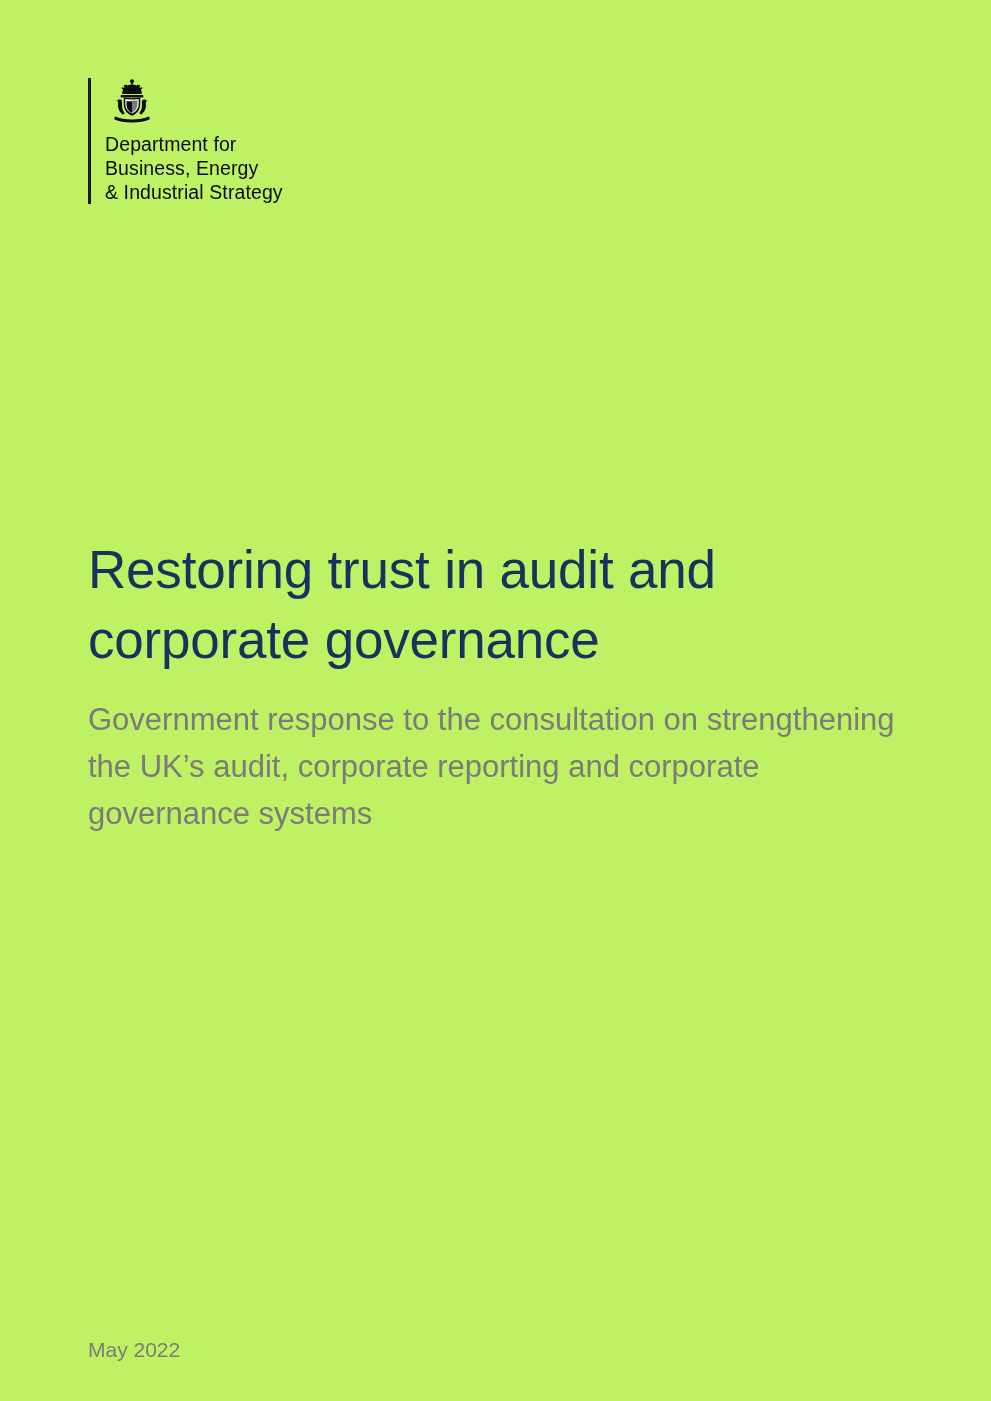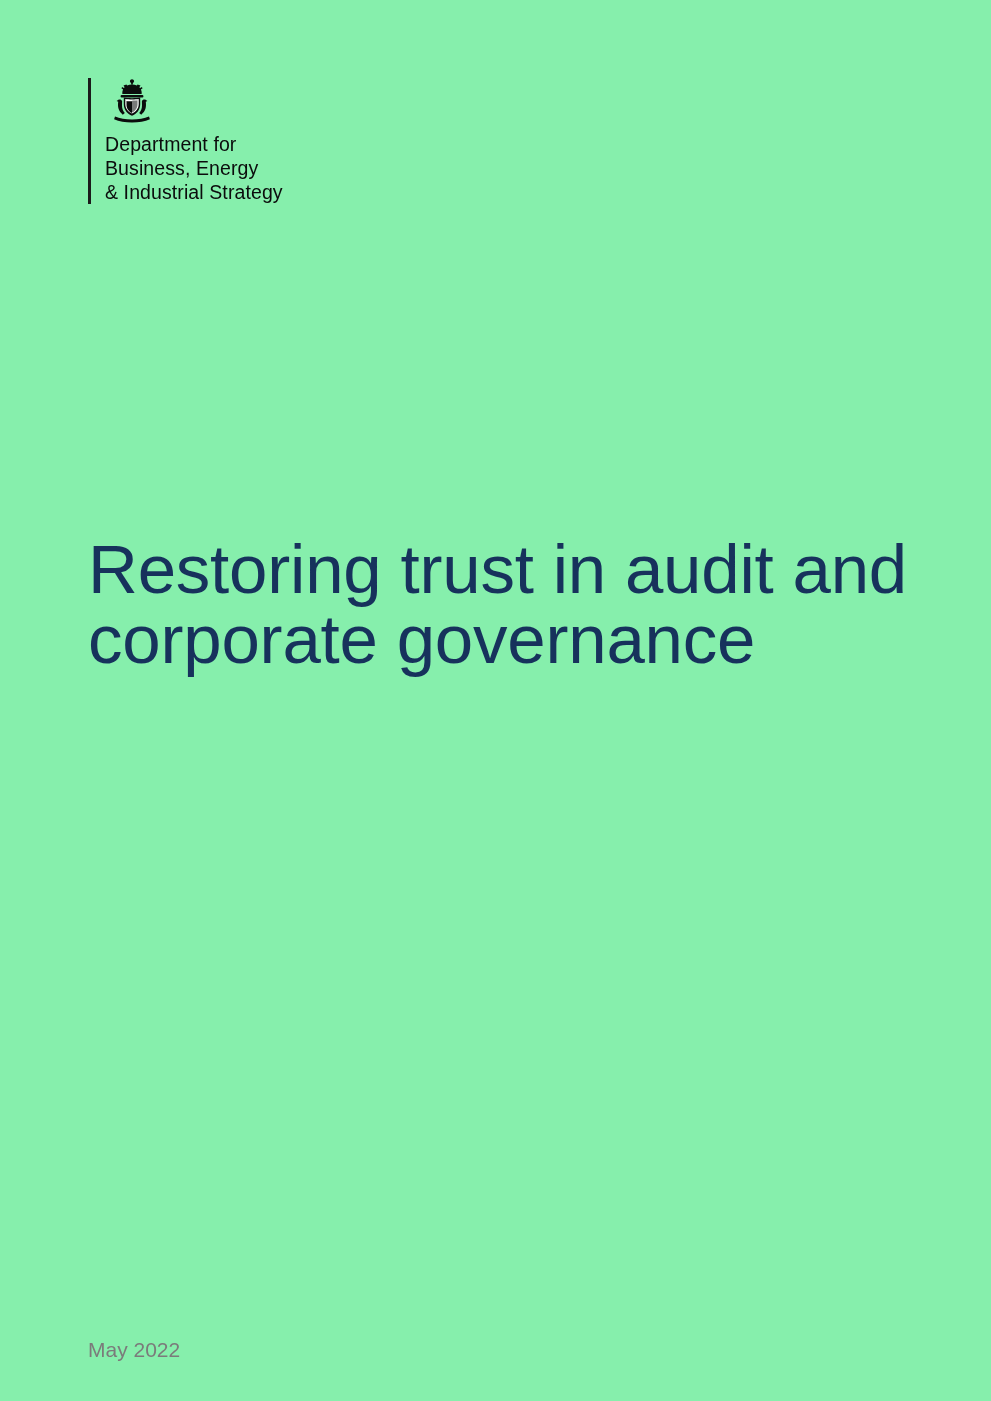--- a/index.html
+++ b/index.html
@@ -11,21 +11,21 @@
     height: 1401px;
     background: #ffffff;
     font-family: "Liberation Sans", sans-serif;
     position: relative;
     overflow: hidden;
   }
 
   .page {
     position: absolute;
     inset: 0;
-    background: #86efac;
+    background: #bef264;
   }
 
   
   .logo-block {
     position: absolute;
     left: 88px;
     top: 78px;
     display: flex;
     flex-direction: column;
     align-items: flex-start;
@@ -52,21 +52,21 @@
   }
 
   
   .title-block {
     position: absolute;
     left: 88px;
     top: 535px;
     width: 830px;
   }
   .doc-title {
-    font-size: 69px;
+    font-size: 53px;
     line-height: 70px;
     color: #17325c;
     font-weight: 400;
     margin: 0;
     letter-spacing: -0.2px;
   }
   .doc-subtitle {
     font-size: 31px;
     line-height: 47px;
     color: #7b7b7b;
@@ -118,17 +118,18 @@
         </svg>
       </span>
       <div class="dept-name">Department for
 Business, Energy
 &amp; Industrial Strategy</div>
     </div>
   </div>
 
   <div class="title-block">
     <h1 class="doc-title">Restoring trust in audit and corporate governance</h1>
+    <p class="doc-subtitle">Government response to the consultation on strengthening the UK’s audit, corporate reporting and corporate governance systems</p>
   </div>
 
   <div class="doc-date">May 2022</div>
 
 </div>
 
 </body></html>

